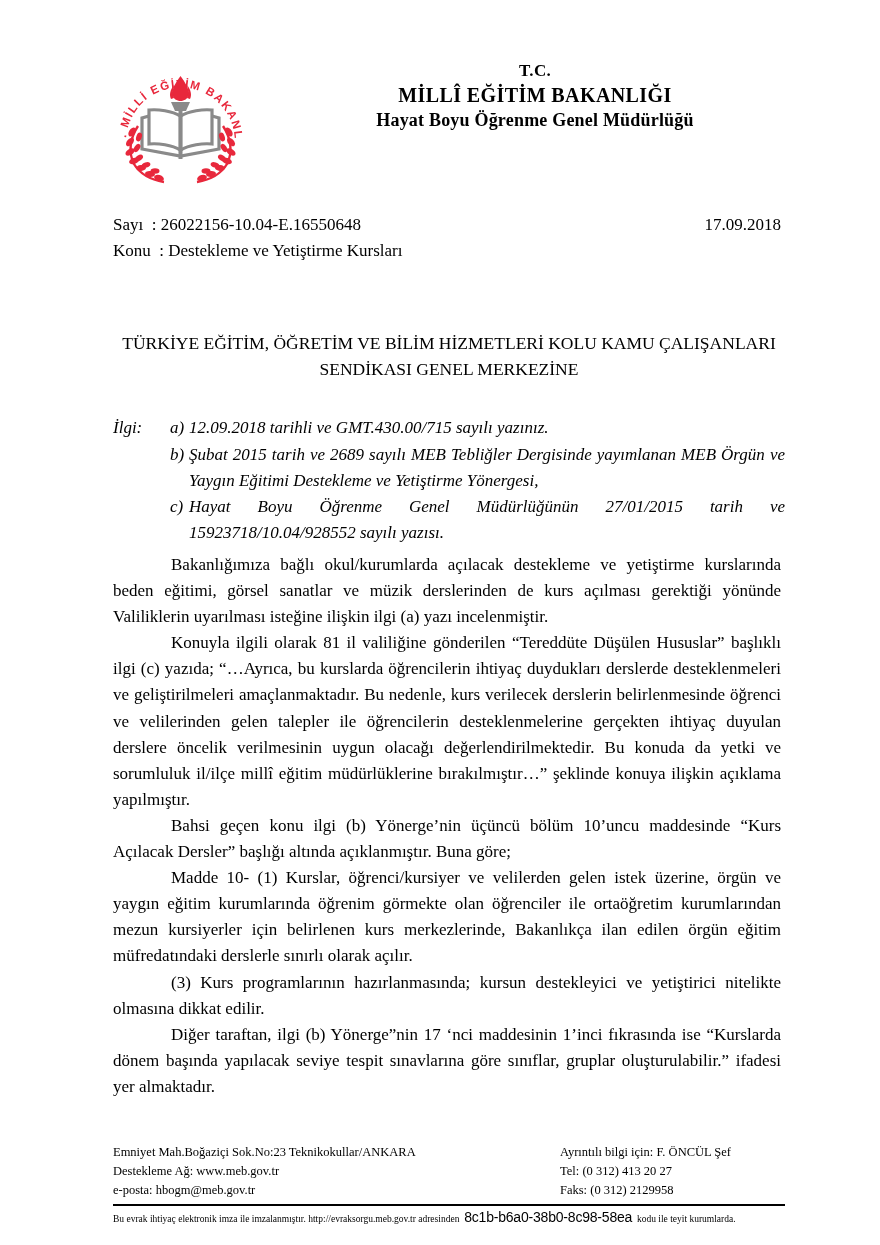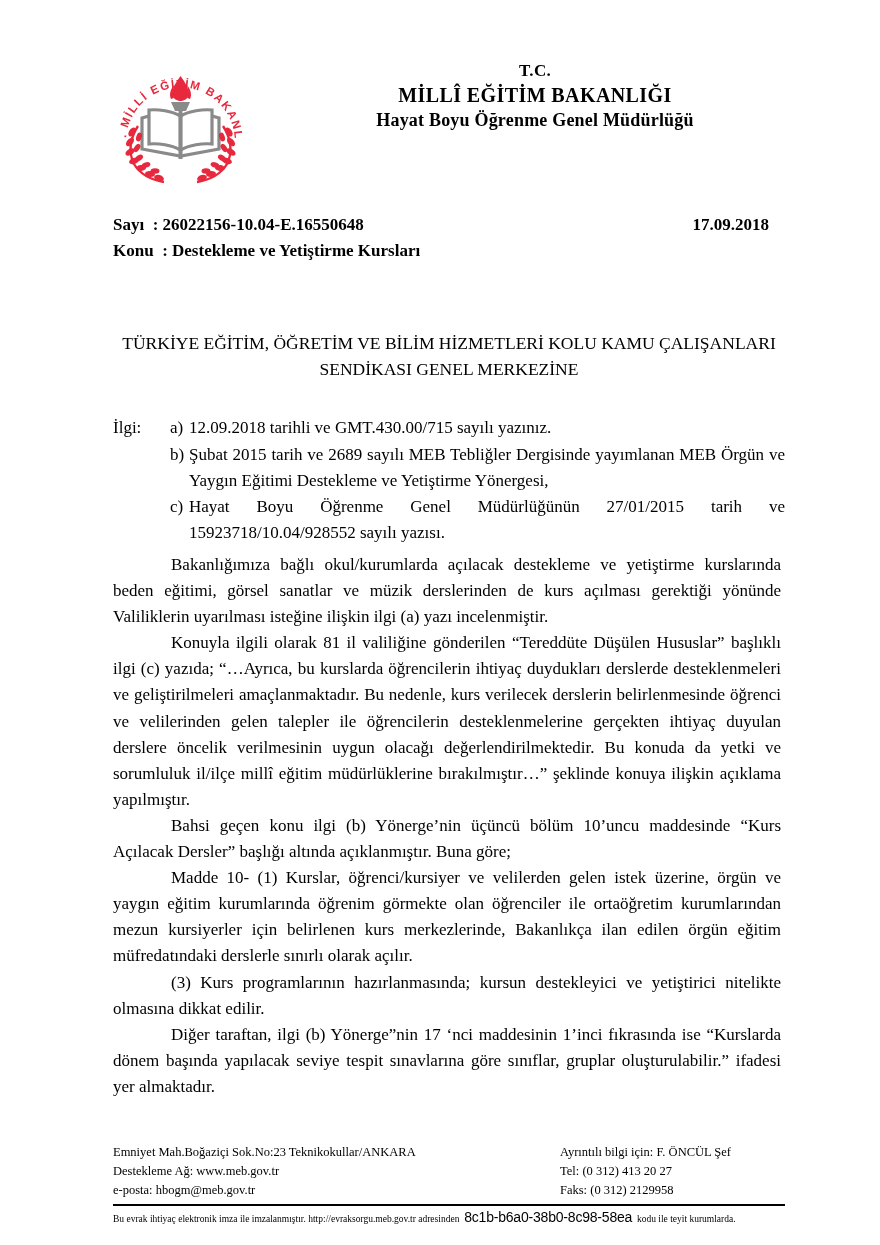--- a/index.html
+++ b/index.html
@@ -61,25 +61,24 @@
     position: absolute;
     left: 113px;
     top: 212px;
     width: 672px;
     font-size: 17px;
     line-height: 1.55;
   }
   .meta-row {
     position: relative;
     white-space: nowrap;
-    font-weight: bold;
   }
   .meta-date {
     position: absolute;
-    right: 16px;
+    right: 4px;
     top: 0;
   }
 
   
   .recipient {
     position: absolute;
     left: 113px;
     top: 330px;
     width: 672px;
     text-align: center;
@@ -88,20 +87,21 @@
   }
 
   
   .ilgi {
     position: absolute;
     left: 113px;
     top: 415px;
     width: 672px;
     font-size: 17px;
     line-height: 1.52;
+    font-style: italic;
   }
   .ilgi-label {
     position: absolute;
     left: 0;
     top: 0;
   }
   .ilgi-items {
     margin-left: 57px;
   }
   .ilgi-item {

